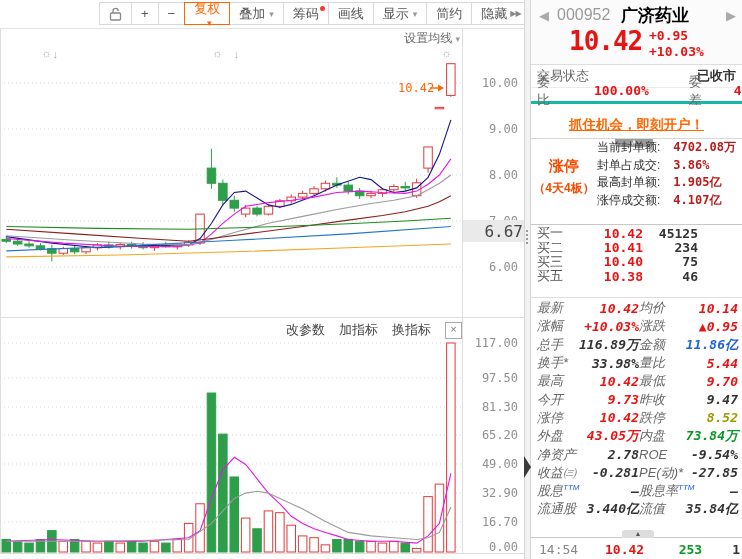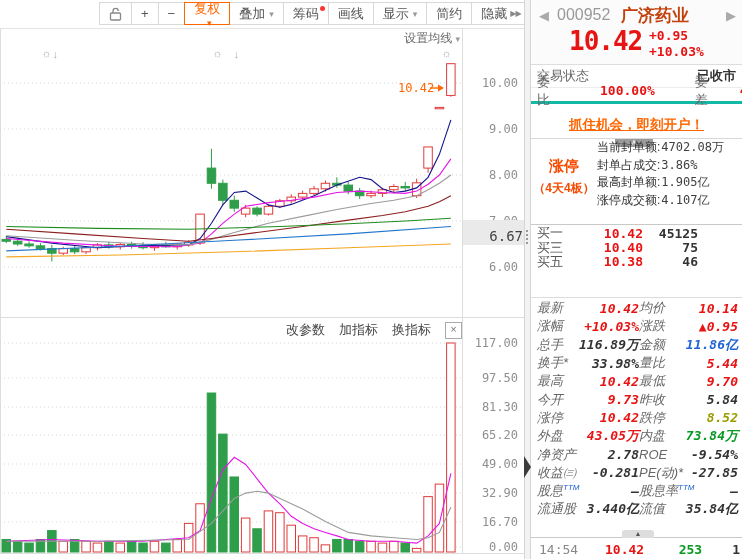--- a/index.html
+++ b/index.html
@@ -15,39 +15,39 @@
   .tbtn.active .caret{color:#f60;}
   .tbtn .dot{position:absolute;right:3px;top:3px;width:5px;height:5px;border-radius:50%;background:#f33;}
   .tbtn .dbl{font-size:8px;color:#888;margin-left:3px;letter-spacing:-1px;}
   .ma-setting{position:absolute;left:386px;top:30px;width:74px;text-align:right;font-size:12px;color:#666;cursor:pointer;}
   .ma-setting .caret{font-size:9px;color:#999;}
   
   svg.chart{position:absolute;left:0;top:0;}
   .axis-label{position:absolute;width:56px;text-align:right;font-family:"DejaVu Sans Mono",monospace;
               font-size:12px;color:#8f8f8f;}
   .axis-tag{position:absolute;left:463px;width:60px;text-align:right;font-family:"DejaVu Sans Mono",monospace;
-            font-size:14px;color:#444;background:#eaeaea;padding:8px 2px 1px 0;}
+            font-size:16px;color:#444;background:#eaeaea;padding:2px 2px 1px 0;}
   .ind-links{position:absolute;top:321px;left:0;width:462px;display:flex;justify-content:flex-end;
              align-items:center;gap:14px;font-size:13px;color:#444;}
   .ind-link{cursor:pointer;}
   .ind-close{width:15px;height:15px;border:1px solid #aaa;color:#777;font-size:11px;line-height:13px;
              text-align:center;cursor:pointer;background:#fff;}
   
   .divider{position:absolute;left:524px;top:0;width:5px;height:559px;background:#f2f2f2;
            border-left:1px solid #d5d5d5;border-right:1px solid #d5d5d5;}
   .divider .dots{position:absolute;left:1px;top:228px;width:3px;}
   .divider .dots i{display:block;width:2px;height:2px;background:#999;margin:2px 0;}
   .divider .handle{position:absolute;left:-1px;top:456px;width:0;height:0;cursor:pointer;
            border-top:11px solid transparent;border-bottom:11px solid transparent;border-left:7px solid #3c3c3c;}
   
   .panel{position:absolute;left:531px;top:0;width:211px;height:559px;background:#fff;font-size:13px;}
   .p-header{position:absolute;left:0;top:0;width:100%;height:64px;border-bottom:1px solid #ddd;background:#fbfbfb;}
   .nav-arrow{position:absolute;top:8px;font-size:13px;color:#aaa;cursor:pointer;}
   .p-code{position:absolute;left:26px;top:6px;font-size:16px;color:#999;}
-  .p-name{position:absolute;left:90px;top:4px;font-size:17px;font-weight:bold;color:#c2410c;}
+  .p-name{position:absolute;left:90px;top:4px;font-size:17px;font-weight:bold;color:#000000;}
   .p-price{position:absolute;left:38px;top:26px;font-size:26px;font-weight:bold;color:#e81414;
            font-family:"DejaVu Sans Mono",monospace;letter-spacing:-1px;}
   .p-chg{position:absolute;left:118px;top:28px;font-size:13px;font-weight:bold;color:#e81414;
          font-family:"DejaVu Sans Mono",monospace;line-height:16px;}
   .p-row{position:absolute;left:0;width:100%;display:flex;align-items:center;padding:0 6px;box-sizing:border-box;}
   .row-status{top:64px;height:24px;border-bottom:1px solid #ececec;}
   .row-weibi{top:80px;height:24px;border-bottom:3px solid #14b8a6;gap:32px;}
   .lbl{color:#666;}
   .val-red{color:#e81414;font-weight:bold;font-family:"DejaVu Sans Mono",monospace;}
   .val-dark{color:#333;font-weight:bold;font-family:"DejaVu Sans Mono",monospace;}
@@ -58,21 +58,21 @@
   .ad-link{color:#f60;font-weight:bold;text-decoration:underline;font-size:13.5px;cursor:pointer;}
   .limit-box{position:absolute;left:0;top:139px;width:100%;height:85px;border-bottom:1px solid #c9c9c9;}
   .limit-tab{position:absolute;left:84px;top:0;width:38px;height:8px;background:#9a9a9a;color:#fff;
              font-size:8px;line-height:7px;text-align:center;cursor:pointer;border-radius:0 0 3px 3px;}
   .limit-tag{position:absolute;left:0;top:18px;width:66px;text-align:center;color:#f64b00;font-weight:bold;}
   .limit-tag .t1{font-size:15px;}
   .limit-tag .t2{font-size:12px;margin-top:4px;}
   .limit-rows{position:absolute;left:66px;top:0;right:2px;}
   .limit-row{display:flex;height:17.5px;align-items:center;font-size:12px;}
   .limit-row .ll{color:#333;}
-  .limit-row .lv{color:#404040;font-family:"DejaVu Sans Mono",monospace;margin-left:1px;}
+  .limit-row .lv{color:#b91c1c;font-family:"DejaVu Sans Mono",monospace;margin-left:13px;font-weight:bold;}
   .bids{position:absolute;left:0;top:224px;width:100%;height:74px;border-bottom:1px solid #ddd;padding-top:2px;box-sizing:border-box;}
   .bid-row{display:flex;height:14.4px;align-items:center;padding:0 6px;cursor:pointer;}
   .bid-row .bl{width:34px;color:#555;font-size:13px;}
   .bid-row .bp{width:72px;text-align:right;font-size:13px;}
   .bid-row .bv{flex:1;text-align:right;margin-right:38px;font-size:13px;color:#333;
                font-family:"DejaVu Sans Mono",monospace;font-weight:bold;}
   .stats{position:absolute;left:0;top:299px;width:100%;height:238px;}
   .stat-row{display:flex;height:18.3px;align-items:center;}
   .stat-cell{display:flex;align-items:center;box-sizing:border-box;font-style:italic;}
   .stat-cell.c0{width:108px;padding-left:6px;}
@@ -355,21 +355,21 @@
       </span>
     </div>
 
     <div class="p-row row-status">
       <span class="lbl">交易状态</span>
       <span class="val-dark" style="margin-left:auto;font-family:'Liberation Sans',sans-serif;">已收市</span>
     </div>
 
     <div class="p-row row-weibi">
       <span class="lbl">委比</span>
-      <span class="val-red" style="margin-left:18px;">100.00%</span>
+      <span class="val-red" style="margin-left:12px;">100.00%</span>
       <span class="lbl" style="margin-left:8px;">委差</span>
       <span class="val-red" style="margin-left:auto;">45494</span>
     </div>
 
     <div class="p-row row-ad">
       <span class="ad-link">抓住机会，即刻开户！</span>
     </div>
 
     <div class="limit-box">
       <span class="limit-tab">∧</span>
@@ -397,20 +397,25 @@
         </div>
     </div>
 
     <div class="bids" id="bid-rows">
         <div class="bid-row">
           <span class="bl">买一</span>
           <span class="bp val-red">10.42</span>
           <span class="bv">45125</span>
         </div>
         <div class="bid-row">
+          <span class="bl">买二</span>
+          <span class="bp val-red">10.41</span>
+          <span class="bv">234</span>
+        </div>
+        <div class="bid-row">
           <span class="bl">买三</span>
           <span class="bp val-red">10.40</span>
           <span class="bv">75</span>
         </div>
         <div class="bid-row">
           <span class="bl">买五</span>
           <span class="bp val-red">10.38</span>
           <span class="bv">46</span>
         </div>
       </div>
@@ -466,21 +471,21 @@
             <span class="sv val-red">9.70</span>
           </div>
         </div>
         <div class="stat-row">
           <div class="stat-cell c0">
             <span class="sl">今开</span>
             <span class="sv val-red">9.73</span>
           </div>
           <div class="stat-cell c1">
             <span class="sl">昨收</span>
-            <span class="sv val-dark">5.84</span>
+            <span class="sv val-dark">9.47</span>
           </div>
         </div>
         <div class="stat-row">
           <div class="stat-cell c0">
             <span class="sl">涨停</span>
             <span class="sv val-red">10.42</span>
           </div>
           <div class="stat-cell c1">
             <span class="sl">跌停</span>
             <span class="sv val-olive">8.52</span>

